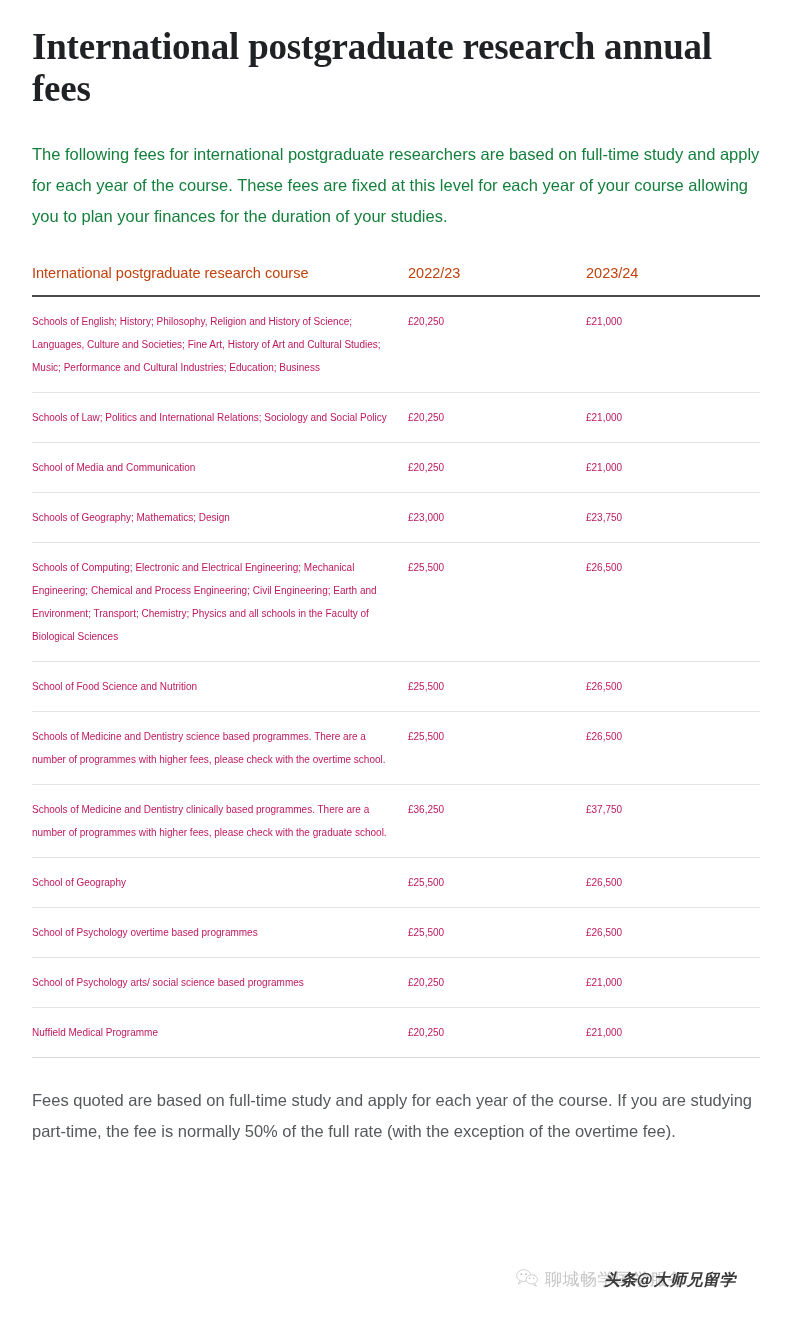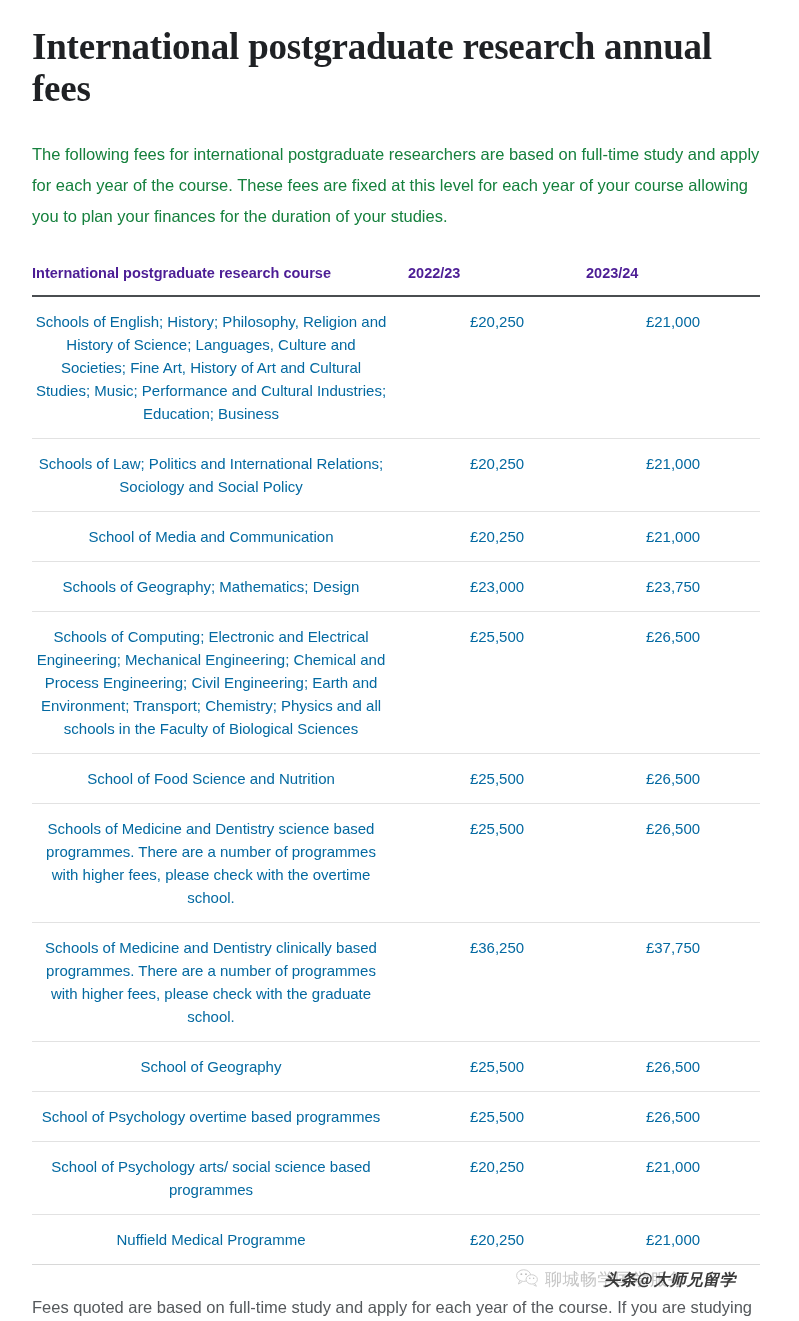--- a/index.html
+++ b/index.html
@@ -54,33 +54,33 @@
     table-layout: fixed;
   }
 
   .fees-table col.c-course { width: 376px; }
   .fees-table col.c-y1     { width: 178px; }
   .fees-table col.c-y2     { width: 174px; }
 
   .fees-table thead th {
     text-align: left;
     font-size: 14.5px;
-    font-weight: bold;
-    color: #4c1d95;
+    font-weight: normal;
+    color: #c2410c;
     padding: 0 0 13px 0;
     vertical-align: bottom;
     border-bottom: 2.5px solid #4a4d50;
     line-height: 1.2;
   }
 
   .fees-table tbody td {
-    text-align: center;
-    font-size: 15px;
+    text-align: left;
+    font-size: 10px;
     line-height: 23px;
-    color: #0369a1;
+    color: #be185d;
     padding: 13px 0 13px 0;
     vertical-align: top;
     border-bottom: 1px solid #e2e2e2;
   }
 
   .fees-table tbody tr:last-child td {
     border-bottom: 1px solid #d8d8d8;
   }
 
   .fees-table td.course { padding-right: 18px; }

